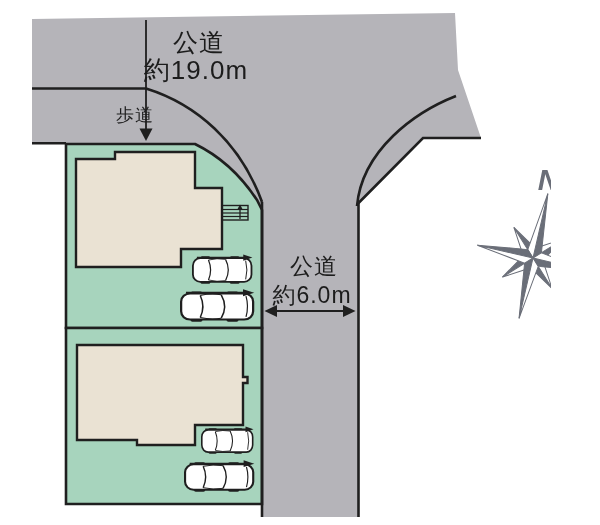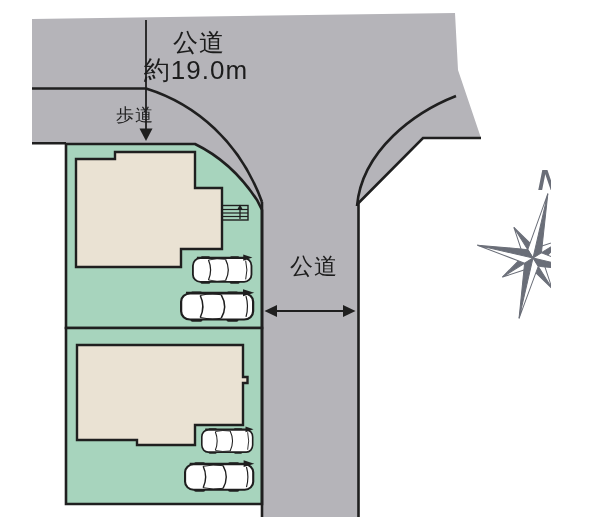--- a/index.html
+++ b/index.html
@@ -106,14 +106,15 @@
       <polygon points="533,320 540,265 533,258" fill="#ffffff"></polygon>
       <polygon points="476,258 526,251 533,258" fill="#6a6e78"></polygon>
       <polygon points="476,258 526,265 533,258" fill="#ffffff"></polygon>
     </g>
   </svg>
 
   <div class="lbl lbl-road-top-name">公道</div>
   <div class="lbl lbl-road-top-width">約19.0m</div>
   <div class="lbl lbl-sidewalk">歩道</div>
   <div class="lbl lbl-road-right-name">公道</div>
+  <div class="lbl lbl-road-right-width">約6.0m</div>
   <div class="lbl lbl-north">N</div>
 </div>
 
 </body></html>

